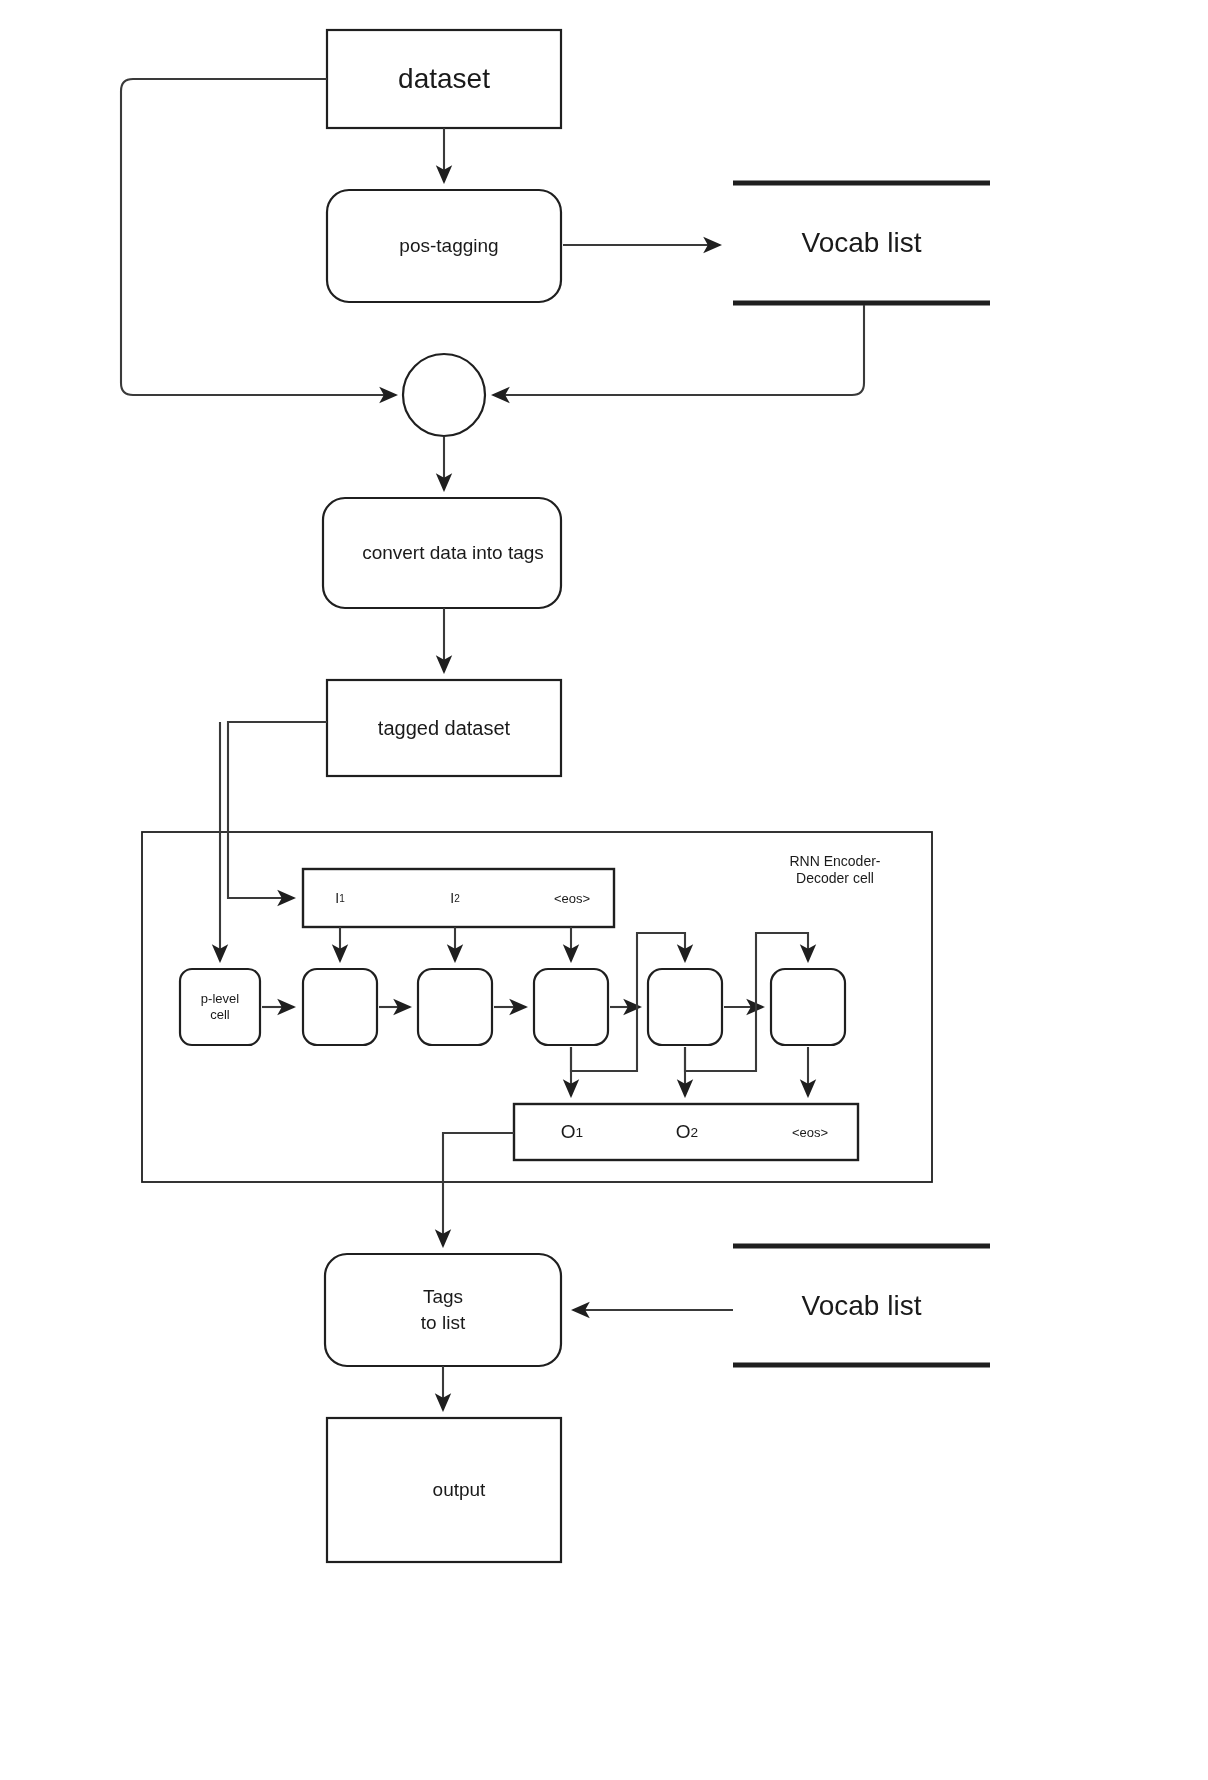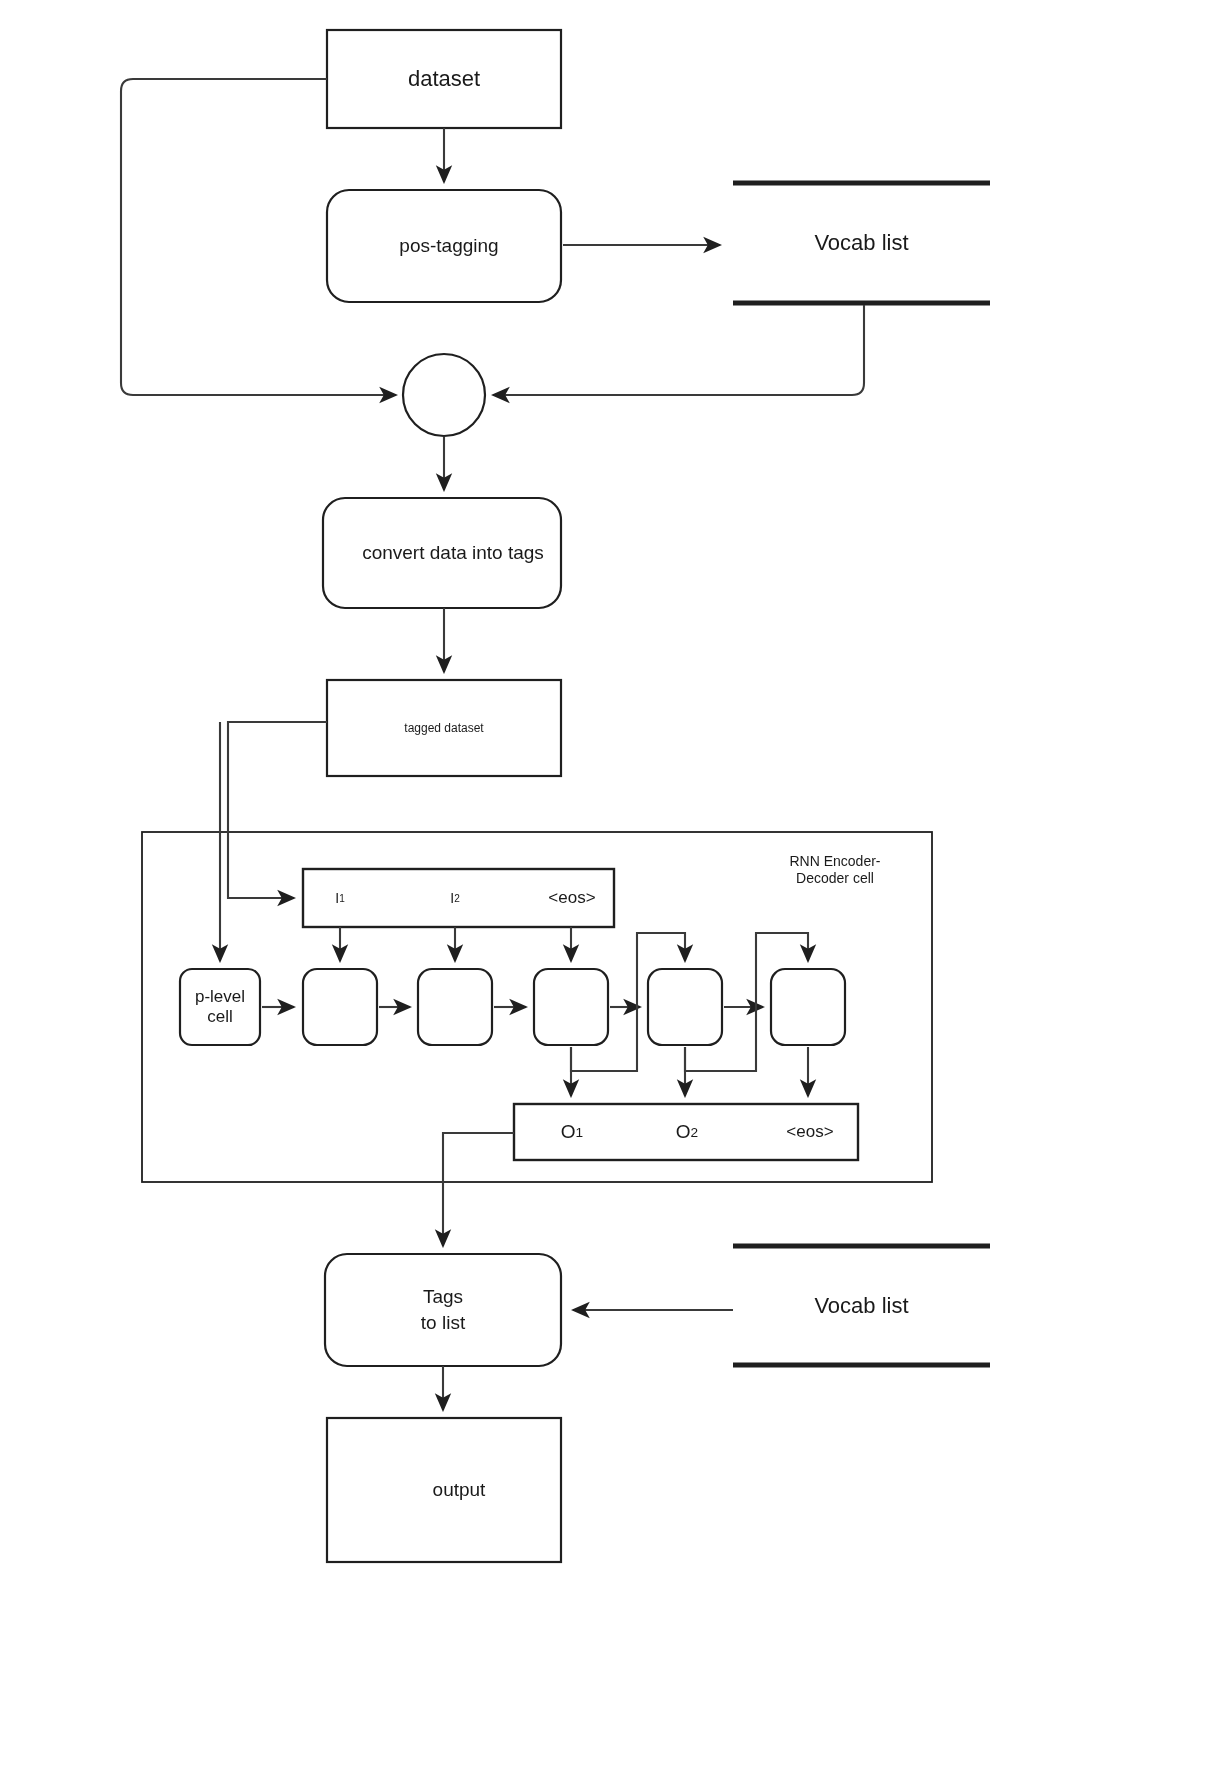--- a/index.html
+++ b/index.html
@@ -25,24 +25,24 @@
     position: absolute;
     display: flex;
     align-items: center;
     justify-content: center;
     text-align: center;
     color: #1a1a1a;
     font-family: "Liberation Sans", sans-serif;
     white-space: pre-line;
     pointer-events: none;
   }
-  .f21 { font-size: 22px; }
+  .f21 { font-size: 28px; }
   .f19 { font-size: 19px; }
   .f18 { font-size: 14px; }
-  .f17 { font-size: 17px; }
+  .f17 { font-size: 13px; }
   sub { font-size: 0.72em; vertical-align: -0.28em; }
 </style>
 </head>
 <body>
 
 <div id="canvas">
 
   <svg class="layer" viewBox="0 0 1208 1780" xmlns="http://www.w3.org/2000/svg">
     <defs>
       <marker id="ah" markerWidth="9" markerHeight="9" refX="8" refY="4.5" orient="auto" markerUnits="strokeWidth">
@@ -135,21 +135,21 @@
   </svg>
 
   <div class="nodeLabel f21" style="left:327px; top:30px; width:234px; height:98px;">dataset</div>
 
   <div class="nodeLabel f19" style="left:327px; top:190px; width:244px; height:112px;">pos-tagging</div>
 
   <div class="nodeLabel f21" style="left:733px; top:183px; width:257px; height:120px;">Vocab list</div>
 
   <div class="nodeLabel f19" style="left:323px; top:498px; width:260px; height:110px;">convert  data into tags</div>
 
-  <div class="nodeLabel f20" style="left:327px; top:680px; width:234px; height:96px; font-size:12px;">tagged dataset</div>
+  <div class="nodeLabel f20" style="left:327px; top:680px; width:234px; height:96px; font-size:20px;">tagged dataset</div>
 
   <div class="nodeLabel f18" style="left:740px; top:840px; width:190px; height:60px; line-height:1.25;">RNN Encoder-
 Decoder cell</div>
 
   <div class="nodeLabel f18" style="left:305px; top:869px; width:70px; height:58px;">
     <span>I</span><sub>1</sub>
   </div>
   <div class="nodeLabel f18" style="left:420px; top:869px; width:70px; height:58px;">
     <span>I</span><sub>2</sub>
   </div>

